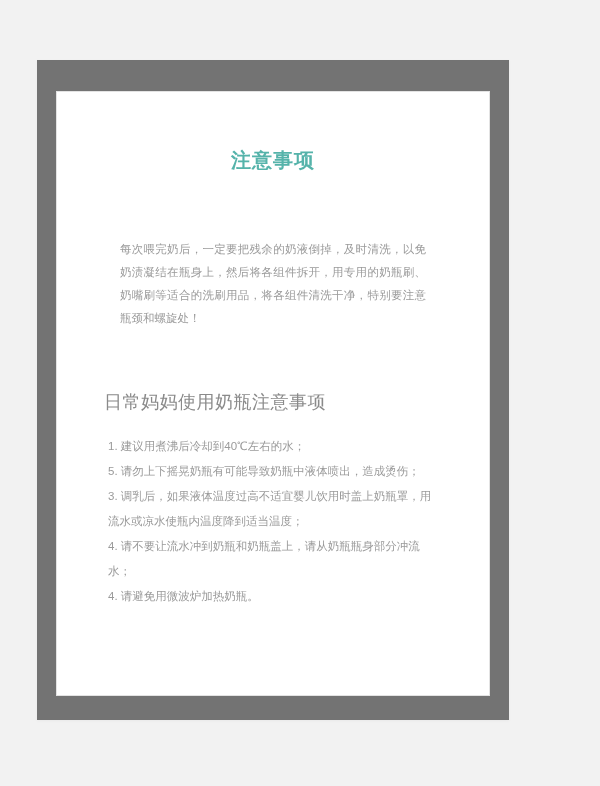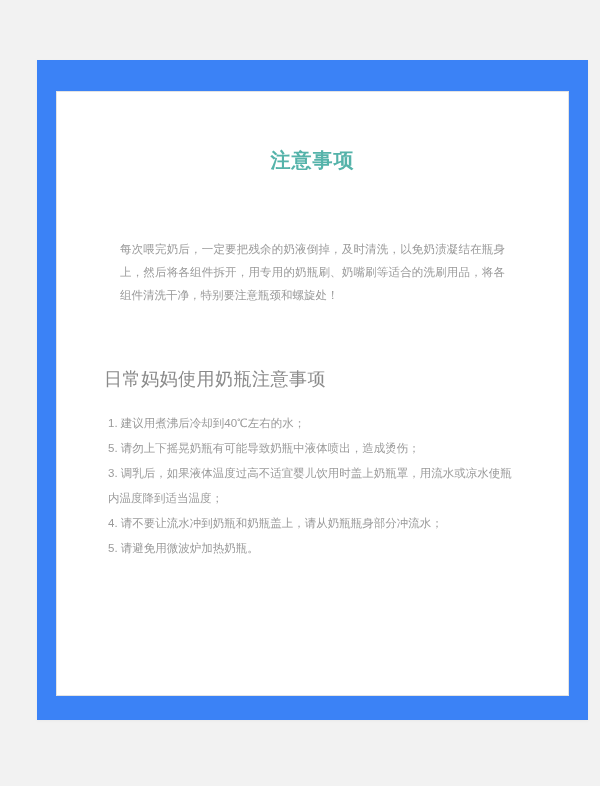--- a/index.html
+++ b/index.html
@@ -10,23 +10,23 @@
     width: 600px;
     height: 786px;
     background: #f2f2f2;
     font-family: "Liberation Sans", sans-serif;
     overflow: hidden;
   }
   .page-outer {
     position: absolute;
     left: 37px;
     top: 60px;
-    width: 551px;
+    width: 472px;
     height: 660px;
-    background: #3b82f6;
+    background: #737373;
     box-shadow: 0 1px 3px rgba(0,0,0,0.04);
   }
   .page-inner {
     position: absolute;
     left: 19px;
     top: 31px;
     right: 19px;
     bottom: 24px;
     border: 1px solid #e3e3e3;
     background: #ffffff;
@@ -99,19 +99,19 @@
         <p class="para">每次喂完奶后，一定要把残余的奶液倒掉，及时清洗，以免奶渍凝结在瓶身上，然后将各组件拆开，用专用的奶瓶刷、奶嘴刷等适合的洗刷用品，将各组件清洗干净，特别要注意瓶颈和螺旋处！</p>
       </div>
 
       <div class="section section-2">
         <h2 class="heading-2">日常妈妈使用奶瓶注意事项</h2>
         <ul class="list">
           <li>1. 建议用煮沸后冷却到40℃左右的水；</li>
           <li>5. 请勿上下摇晃奶瓶有可能导致奶瓶中液体喷出，造成烫伤；</li>
           <li>3. 调乳后，如果液体温度过高不适宜婴儿饮用时盖上奶瓶罩，用流水或凉水使瓶内温度降到适当温度；</li>
           <li>4. 请不要让流水冲到奶瓶和奶瓶盖上，请从奶瓶瓶身部分冲流水；</li>
-          <li>5. 请避免用微波炉加热奶瓶。</li>
+          <li>4. 请避免用微波炉加热奶瓶。</li>
         </ul>
       </div>
 
     </div>
   </div>
 </div>
 
 </body></html>

